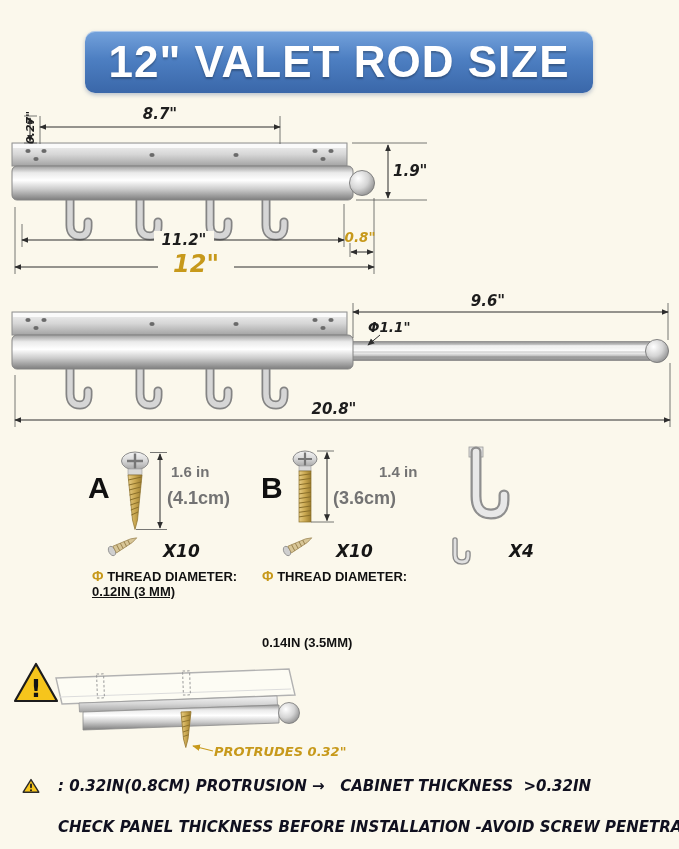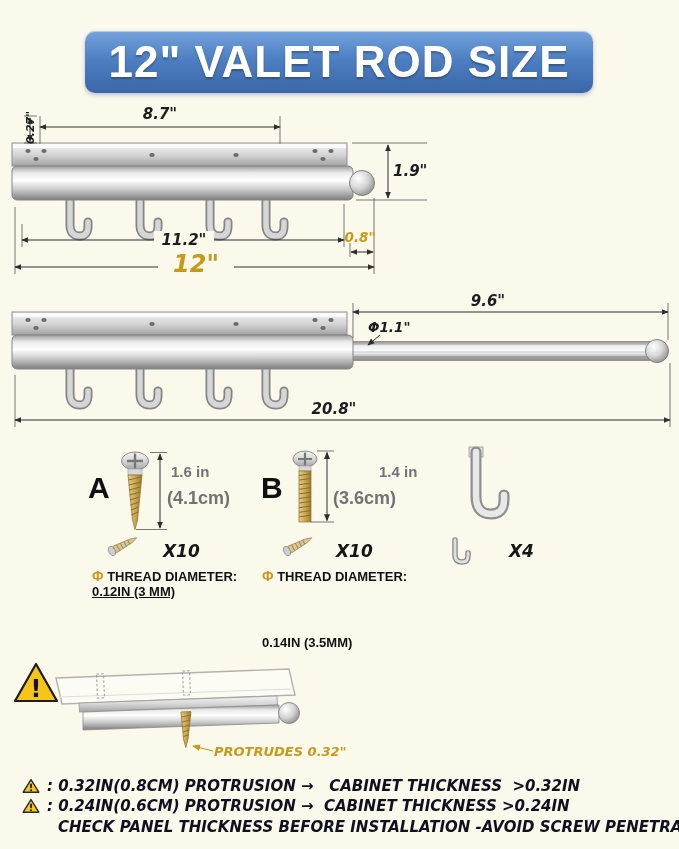--- a/index.html
+++ b/index.html
@@ -20,21 +20,21 @@
   .big { font-size:24px; }
   .small { font-size:13.5px; }
   .rot { transform:rotate(-90deg); font-size:11px; }
   .letter { position:absolute; font:700 30px "Liberation Sans", sans-serif; color:#101010; }
   .len  { position:absolute; font:600 15px "Liberation Sans", sans-serif; color:#737373; white-space:nowrap;text-align:center; }
   .len2 { font-size:18px; }
   .qty  { position:absolute; font:italic 700 17px "DejaVu Sans", sans-serif; color:#161616;margin-left:33px; }
   .thread { position:absolute; font:700 13px "Liberation Sans", sans-serif; color:#111; white-space:nowrap; }
   .thread .phi { color:#c7991b; font-size:14px; }
   .protrude { position:absolute; font:italic 700 13px "DejaVu Sans", sans-serif; color:#c7991b; white-space:nowrap; }
-  .note { position:absolute; display:flex; align-items:center; gap:7px; }
+  .note { position:absolute; display:flex; align-items:center; gap:18px; }
   .note .ntext { font:italic 700 15px "DejaVu Sans", sans-serif; color:#10101f; white-space:pre; }
 </style>
 </head>
 <body>
 
 <div class="page">
 
   <svg class="art" width="679" height="849" viewBox="0 0 679 849">
     <defs>
       <linearGradient id="gRail" x1="0" y1="0" x2="0" y2="1">
@@ -246,25 +246,17 @@
   <div class="protrude" style="left:214px;top:744px;">PROTRUDES 0.32"</div>
 
   <div class="note" style="left:22px;top:777px;">
     <svg width="18" height="16" viewBox="0 0 18 16">
       <path d="M9,1.6 L16.8,14.2 L1.2,14.2 Z" fill="#f6c51c" stroke="#2a2a2a" stroke-width="1.4" stroke-linejoin="round"></path>
       <rect x="8.1" y="5.6" width="1.8" height="4.6" rx="0.9" fill="#1c1c1c"></rect>
       <circle cx="9" cy="12.2" r="1.05" fill="#1c1c1c"></circle>
     </svg>
     <span class="ntext">: 0.32IN(0.8CM) PROTRUSION →   CABINET THICKNESS  &gt;0.32IN</span>
   </div>
-  <div class="note" style="left:22px;top:797px;">
-    <svg width="18" height="16" viewBox="0 0 18 16">
-      <path d="M9,1.6 L16.8,14.2 L1.2,14.2 Z" fill="#f6c51c" stroke="#2a2a2a" stroke-width="1.4" stroke-linejoin="round"></path>
-      <rect x="8.1" y="5.6" width="1.8" height="4.6" rx="0.9" fill="#1c1c1c"></rect>
-      <circle cx="9" cy="12.2" r="1.05" fill="#1c1c1c"></circle>
-    </svg>
-    <span class="ntext">: 0.24IN(0.6CM) PROTRUSION →  CABINET THICKNESS &gt;0.24IN</span>
-  </div>
   <div class="note" style="left:58px;top:818px;">
     <span class="ntext">CHECK PANEL THICKNESS BEFORE INSTALLATION -AVOID SCREW PENETRATIOON!</span>
   </div>
 
 </div>
 
 </body></html>

